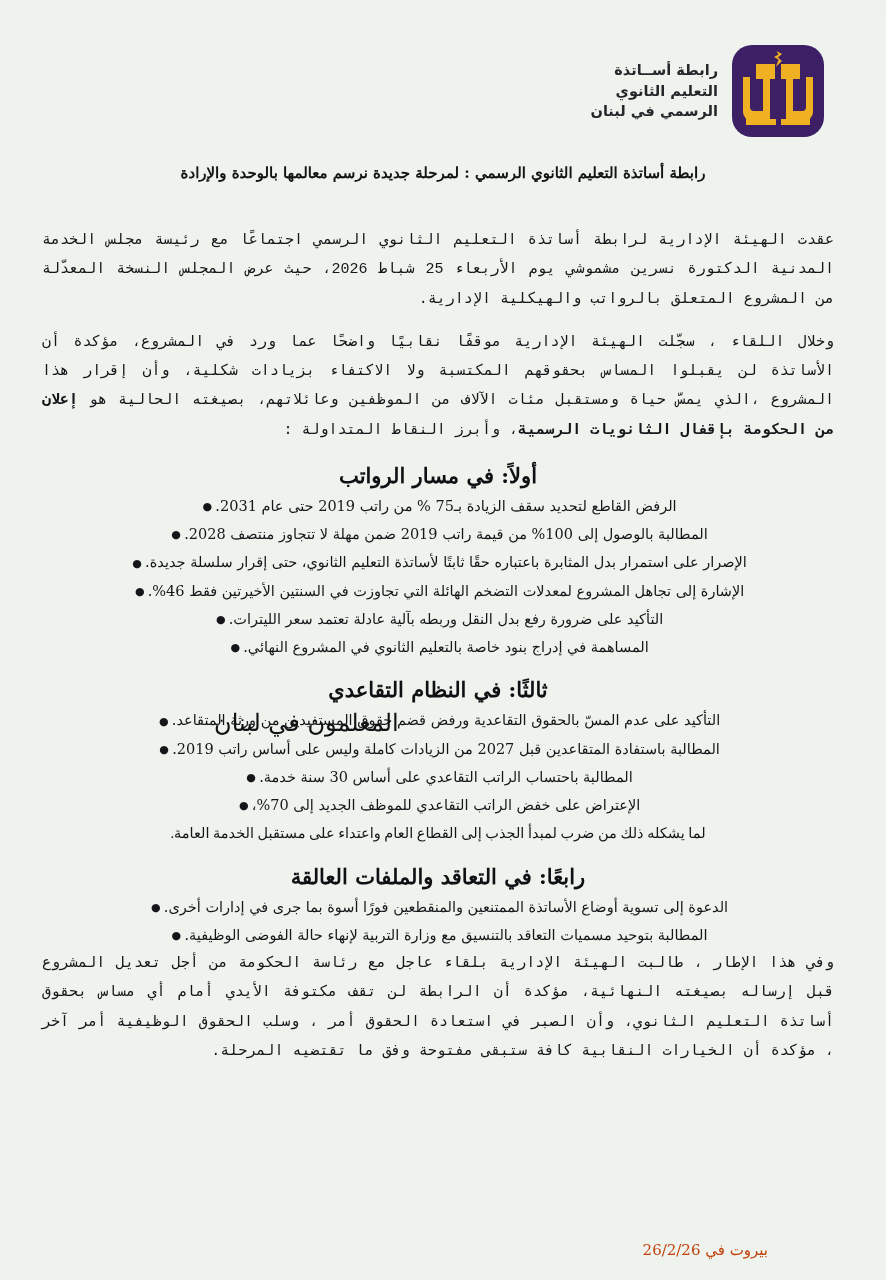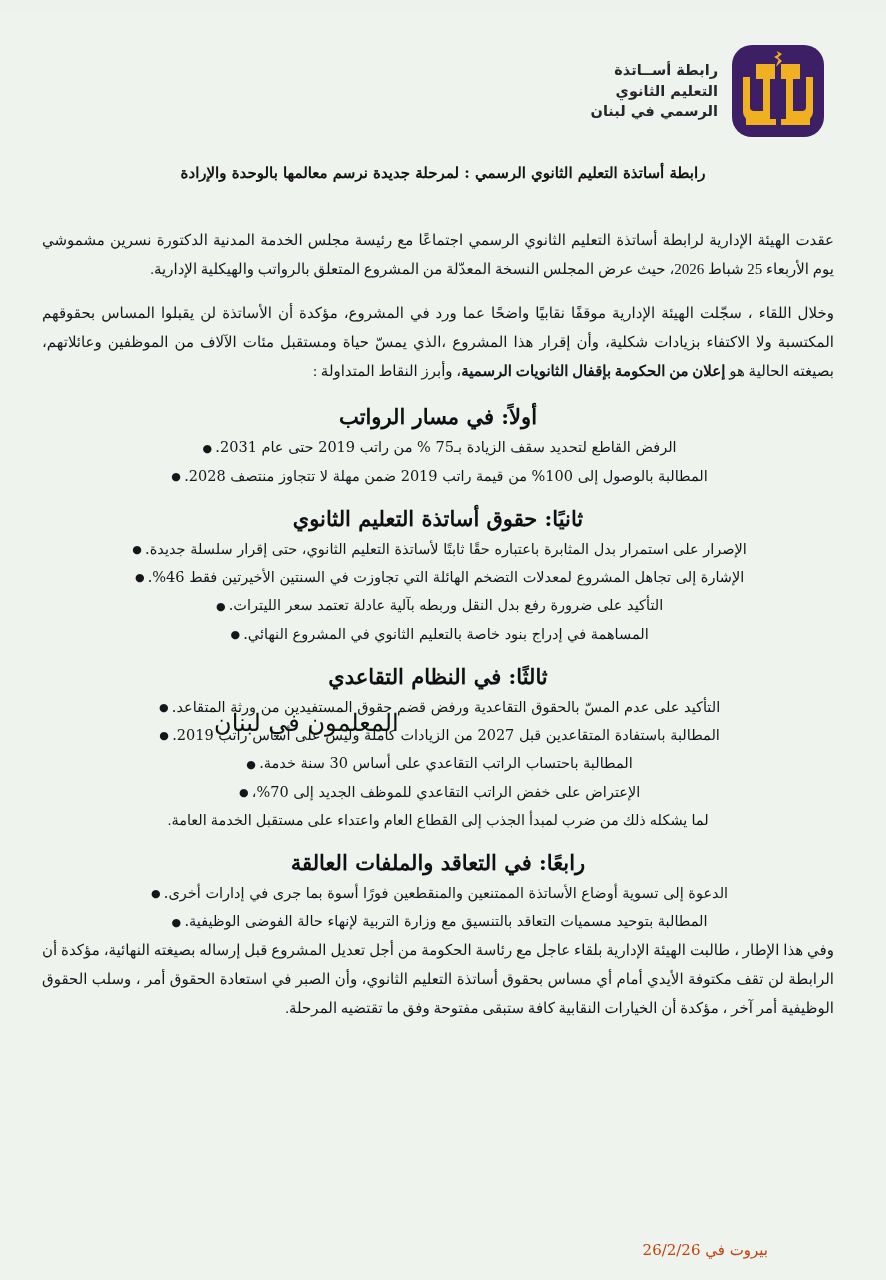--- a/index.html
+++ b/index.html
@@ -143,21 +143,21 @@
     right: 52px;
     left: 42px;
   }
 
   p.para {
     margin: 0 0 6px 0;
     font-size: 15px;
     line-height: 1.95;
     text-align: justify;
     text-align-last: right;
-    font-family: Liberation Serif, serif;
+    font-family: Liberation Mono, monospace;
     color: #16161a;
   }
   p.para.spaced { margin-bottom: 14px; }
   p.para b { font-weight: 700; }
 
   h3.section-head {
     margin: 16px 0 4px 0;
     font-size: 21px;
     font-weight: 700;
     text-align: center;
@@ -188,21 +188,21 @@
     font-size: 11px;
     vertical-align: middle;
     color: #16161a;
   }
 
   p.tail-line {
     margin: 0;
     font-size: 14.5px;
     line-height: 1.95;
     text-align: center;
-    font-family: Liberation Sans, sans-serif;
+    font-family: Liberation Serif, serif;
     color: #16161a;
   }
 
   .closing { margin-top: 22px; }
 
   .footer-date {
     position: absolute;
     bottom: 33px;
     right: 118px;
     font-size: 15px;
@@ -252,21 +252,20 @@
     <p class="para spaced">عقدت الهيئة الإدارية لرابطة أساتذة التعليم الثانوي الرسمي اجتماعًا مع رئيسة مجلس الخدمة المدنية الدكتورة نسرين مشموشي يوم الأربعاء 25 شباط 2026، حيث عرض المجلس النسخة المعدّلة من المشروع المتعلق بالرواتب والهيكلية الإدارية.</p>
 
     <p class="para spaced"><span>وخلال اللقاء ، سجّلت الهيئة الإدارية موقفًا نقابيًا واضحًا عما ورد في المشروع، مؤكدة أن الأساتذة لن يقبلوا المساس بحقوقهم المكتسبة ولا الاكتفاء بزيادات شكلية، وأن إقرار هذا المشروع ،الذي يمسّ حياة ومستقبل مئات الآلاف من الموظفين وعائلاتهم، بصيغته الحالية هو </span><b>إعلان من الحكومة بإقفال الثانويات الرسمية</b><span>، وأبرز النقاط المتداولة :</span></p>
 
     <h3 class="section-head h-1">أولاً: في مسار الرواتب</h3>
     <ul class="bullets">
       <li><span class="btxt">الرفض القاطع لتحديد سقف الزيادة بـ75 % من راتب 2019 حتى عام 2031.</span><span class="bdot">●</span></li>
       <li><span class="btxt">المطالبة بالوصول إلى 100%  من قيمة راتب 2019 ضمن مهلة لا تتجاوز منتصف 2028.</span><span class="bdot">●</span></li>
     </ul>
 
-    <h3 class="section-head">ثانيًا: حقوق أساتذة التعليم الثانوي</h3>
     <ul class="bullets">
       <li><span class="btxt">الإصرار على استمرار بدل المثابرة باعتباره حقًا ثابتًا لأساتذة التعليم الثانوي، حتى إقرار سلسلة جديدة.</span><span class="bdot">●</span></li>
       <li><span class="btxt">الإشارة إلى تجاهل المشروع لمعدلات التضخم الهائلة التي تجاوزت في السنتين الأخيرتين فقط 46%.</span><span class="bdot">●</span></li>
       <li><span class="btxt">التأكيد على ضرورة رفع بدل النقل وربطه بآلية عادلة تعتمد سعر الليترات.</span><span class="bdot">●</span></li>
       <li><span class="btxt">المساهمة في إدراج بنود خاصة بالتعليم الثانوي في المشروع النهائي.</span><span class="bdot">●</span></li>
     </ul>
 
     <h3 class="section-head">ثالثًا: في النظام التقاعدي</h3>
     <ul class="bullets">
       <li><span class="btxt">التأكيد على عدم المسّ بالحقوق التقاعدية ورفض قضم حقوق المستفيدين من ورثة المتقاعد.</span><span class="bdot">●</span></li>

